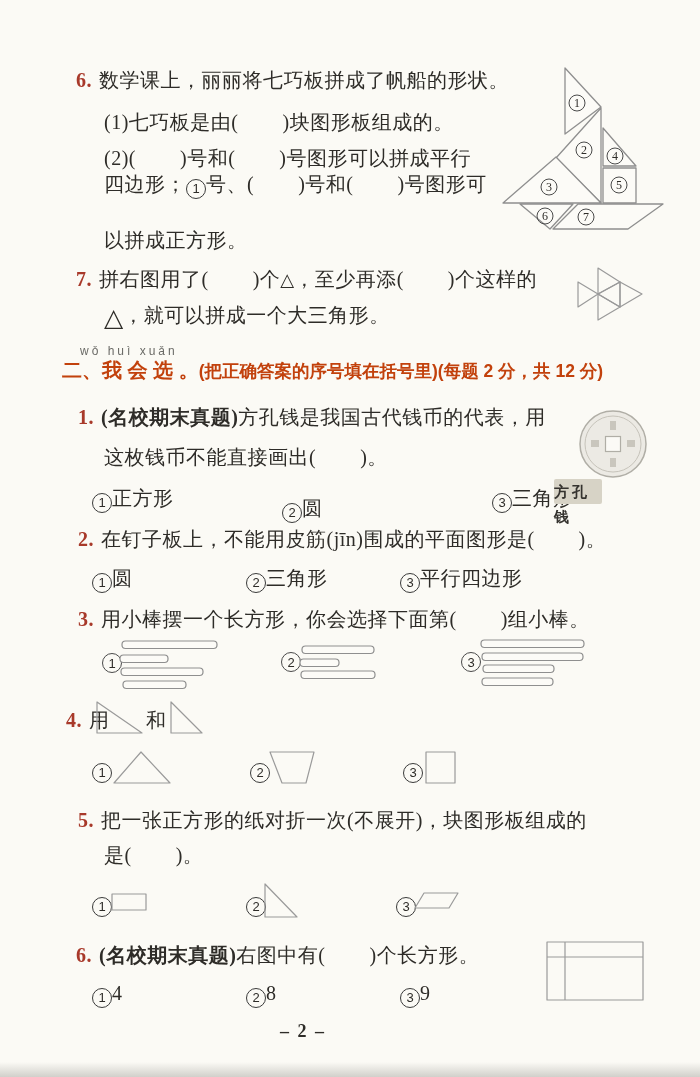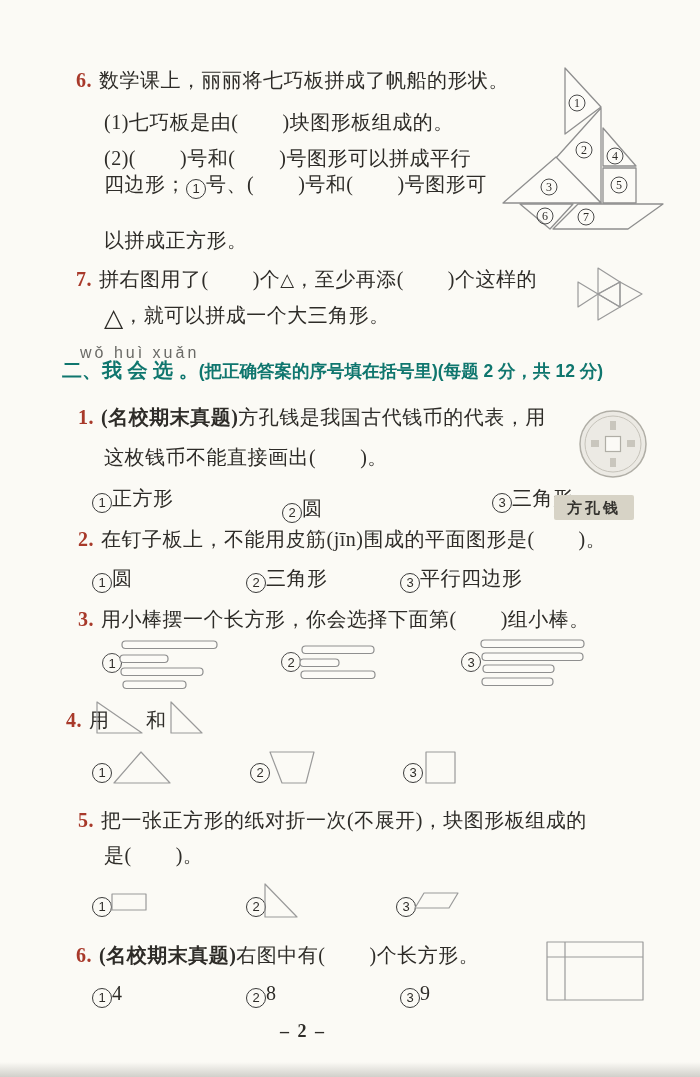--- a/index.html
+++ b/index.html
@@ -14,44 +14,43 @@
   .cnum{
     display:inline-block;width:18px;height:18px;line-height:18px;
     border:1.3px solid #3a3a3a;border-radius:50%;text-align:center;
     font-size:13px;font-family:"Liberation Sans","DejaVu Sans",sans-serif;
     color:#2e2c28;vertical-align:-2px;letter-spacing:0;background:transparent;
   }
   .opt{position:absolute;font-size:20px;letter-spacing:.5px;white-space:pre;}
   .pinyin{
     position:absolute;left:80px;top:344px;
     font-family:"Liberation Sans","DejaVu Sans",sans-serif;
-    font-size:16px;color:#6a6a66;letter-spacing:3px;
+    font-size:12px;color:#6a6a66;letter-spacing:3px;
   }
   .sec-h{
     position:absolute;left:62px;top:357px;white-space:pre;
     font-family:"Liberation Sans","DejaVu Sans",sans-serif;
-    font-weight:700;color:#0f766e;
+    font-weight:700;color:#c2410c;
   }
   .sec-h .t{font-size:20px;}
   .sec-h .s{font-size:17.5px;}
   .fig{position:absolute;}
   .piece{fill:#fcfbf7;stroke:#8f8f8f;stroke-width:1.3;stroke-linejoin:round;}
   .outline{fill:none;stroke:#9a9a9a;stroke-width:1.2;stroke-linejoin:round;}
   .lbl-circ{fill:none;stroke:#4a4a4a;stroke-width:1;}
   .lbl-txt{font-family:"Liberation Serif",serif;font-size:12px;fill:#2e2c28;}
   .grp-txt{font-family:"Liberation Sans",sans-serif;font-size:13px;fill:#2e2c28;}
   .stick{fill:#fcfbf7;stroke:#8f8f8f;stroke-width:1.2;}
   .trig{font-family:"DejaVu Sans",sans-serif;font-size:18px;letter-spacing:0;}
   .trig-big{font-family:"DejaVu Sans",sans-serif;font-size:25px;letter-spacing:0;vertical-align:-4px;}
   .coin-label{
-    position:absolute;left:554px;top:479px;width:80px;height:25px;
+    position:absolute;left:554px;top:479px;width:48px;height:25px;
     background:#d7d3c6;color:#35332f;font-weight:700;font-size:15px;
-    line-height:25px;text-align:center;letter-spacing:3px;border-radius:2px;
+    line-height:25px;letter-spacing:3px;border-radius:2px;
     font-family:"Liberation Sans","DejaVu Sans",sans-serif;
-    margin-top:16px;
   }
   .footer{
     position:absolute;left:233px;top:1021px;width:140px;text-align:center;
     font-size:18px;font-weight:700;letter-spacing:2px;color:#2e2c28;
   }
   .scan-edge-bottom{
     position:absolute;left:0;right:0;bottom:0;height:15px;
     background:linear-gradient(to bottom,rgba(100,98,92,0),rgba(100,98,92,.28));
   }
 </style>

